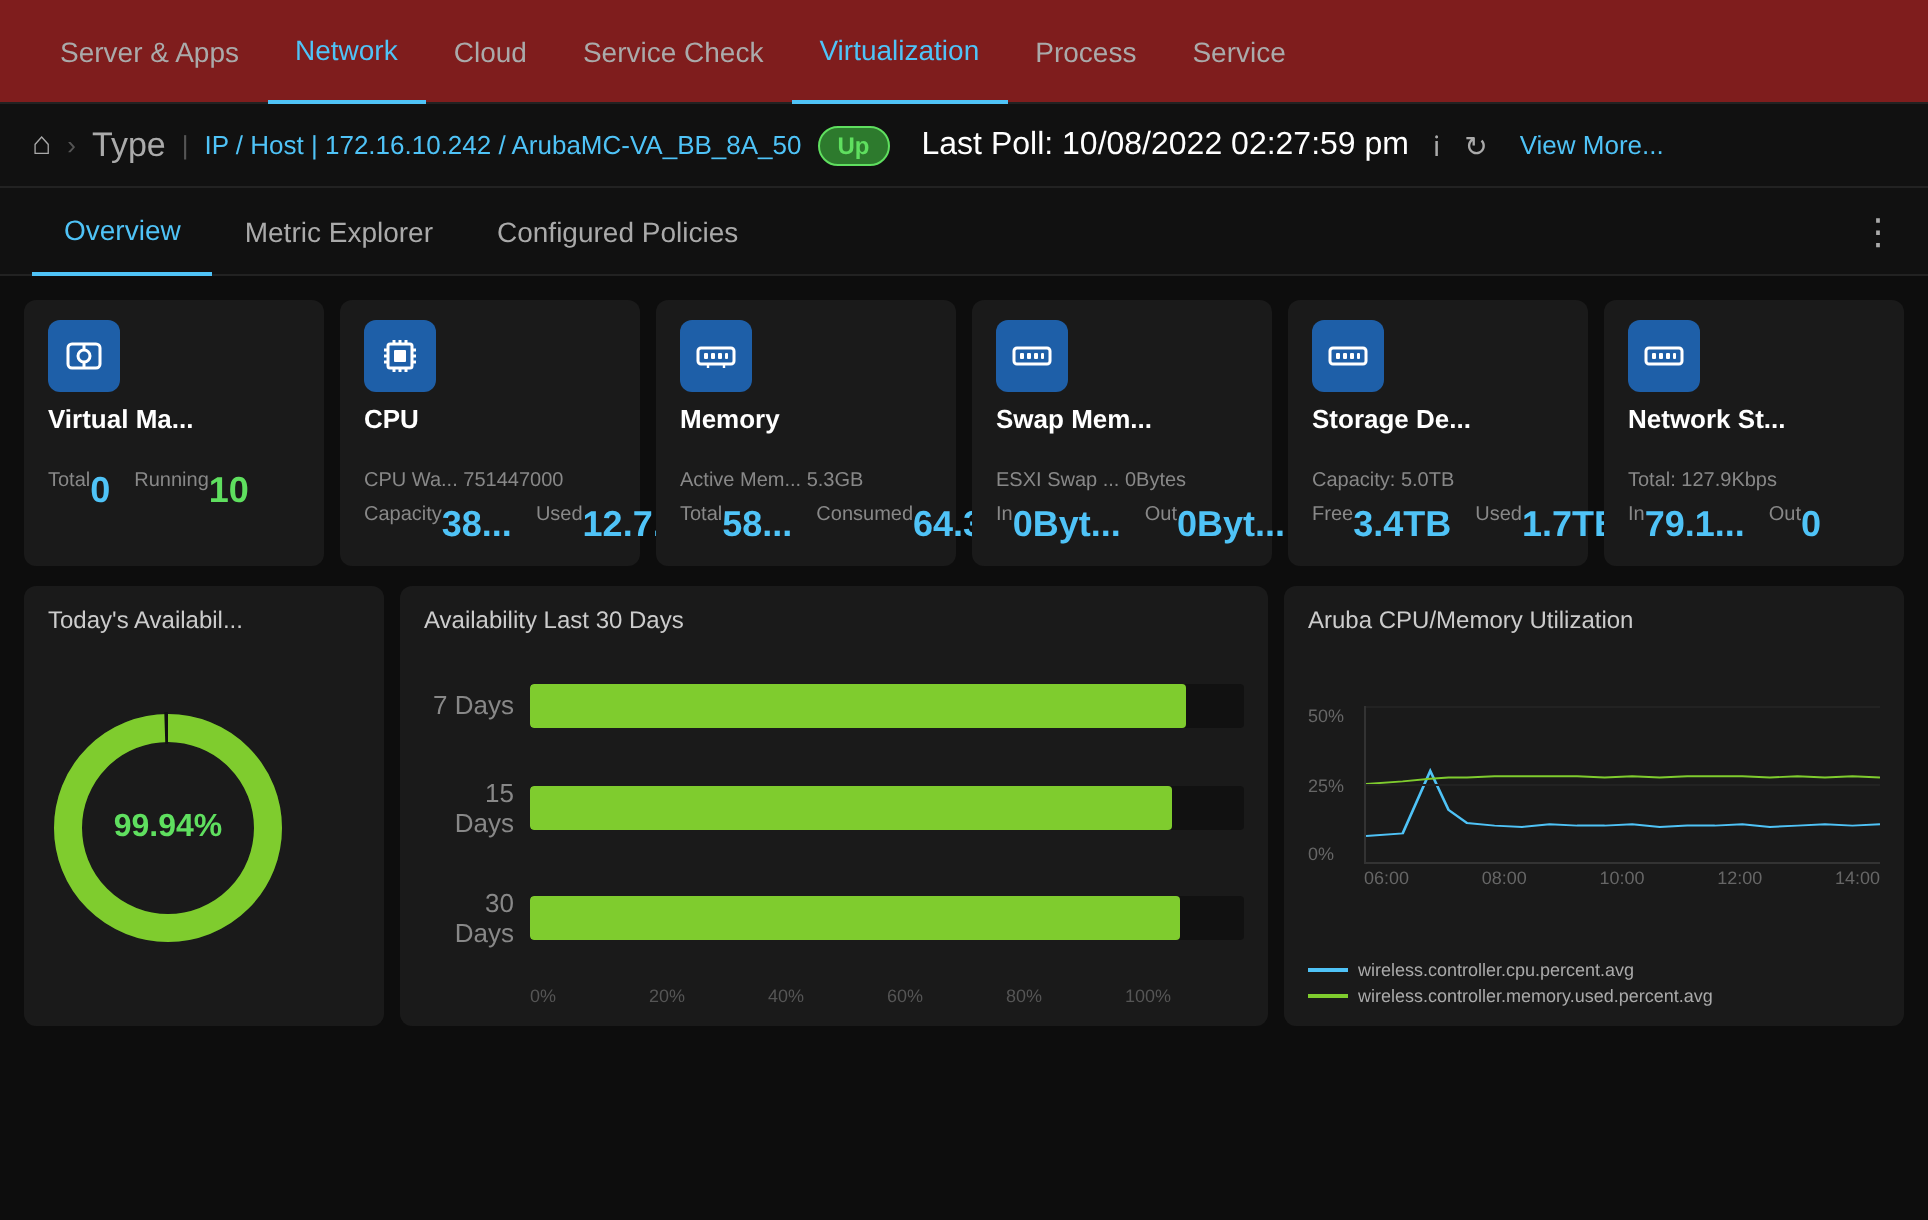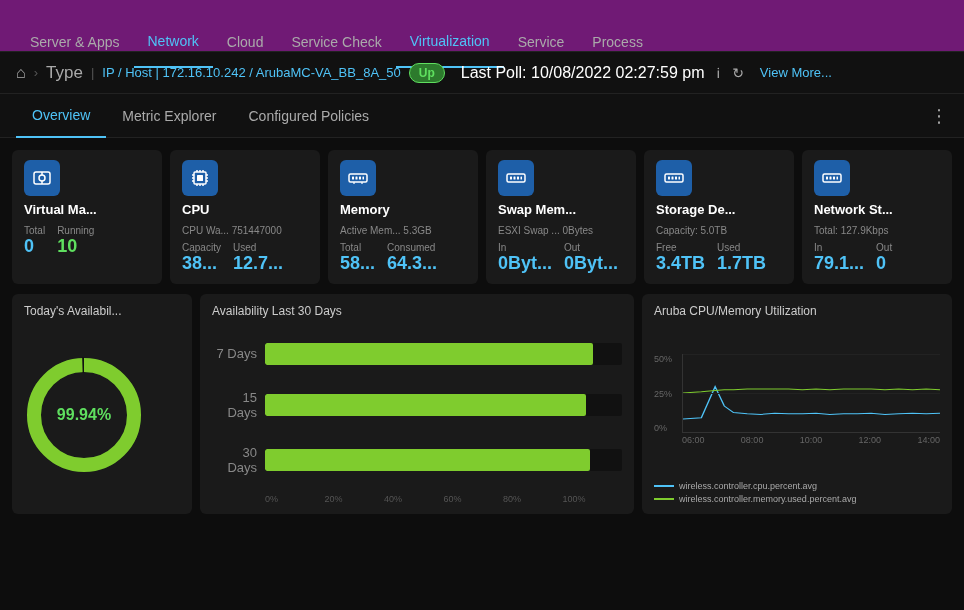--- a/index.html
+++ b/index.html
@@ -7,23 +7,23 @@
       background: #0d0d0d;
       color: #fff;
       font-family: 'Segoe UI', Arial, sans-serif;
       font-size: 13px;
       width: 964px;
       height: 610px;
       overflow: hidden;
     }
     
     .top-nav {
-      background: #701a75;
-      display: flex;
-      align-items: flex-start;
+      background: #7f1d1d;
+      display: flex;
+      align-items: center;
       padding: 16px 16px;
       height: 52px;
       border-bottom: 1px solid #222;
     }
     .nav-item {
       color: #aaa;
       padding: 0 14px;
       height: 52px;
       display: flex;
       align-items: center;
@@ -125,35 +125,35 @@
       margin-bottom: 6px;
       font-size: 18px;
     }
     .card-title {
       font-size: 13px;
       font-weight: 600;
       color: #fff;
       white-space: nowrap;
       overflow: hidden;
       text-overflow: ellipsis;
-      margin-bottom: 8px;
+      margin-bottom: 18px;
     }
     .card-subtitle {
       font-size: 10px;
       color: #888;
       white-space: nowrap;
       overflow: hidden;
       text-overflow: ellipsis;
       margin-bottom: 6px;
     }
     .card-values {
       display: flex;
       gap: 12px;
     }
-    .card-val-group { display: flex; flex-direction: column; }
+    .card-val-group { display: flex; flex-direction: row; }
     .card-val-label { font-size: 10px; color: #888; }
     .card-val-num { font-size: 18px; font-weight: bold; color: #4fc3f7; white-space: nowrap; }
     .card-val-num.green { color: #5fdf5f; }
     
     .bottom-row {
       display: flex;
       gap: 8px;
       height: 220px;
     }
     .avail-today {
@@ -309,22 +309,22 @@
   </style>
 </head>
 <body>
 
 <div class="top-nav">
   <span class="nav-item">Server &amp; Apps</span>
   <span class="nav-item active">Network</span>
   <span class="nav-item">Cloud</span>
   <span class="nav-item">Service Check</span>
   <span class="nav-item active" style="color:#4fc3f7;border-bottom:2px solid #4fc3f7;">Virtualization</span>
+  <span class="nav-item">Process</span>
   <span class="nav-item">Service</span>
-  <span class="nav-item">Process</span>
 </div>
 
 <div class="breadcrumb-bar">
   <span class="breadcrumb-home">⌂</span>
   <span class="breadcrumb-sep">›</span>
   <span class="breadcrumb-text">Type</span>
   <span class="breadcrumb-sep">|</span>
   <span class="breadcrumb-path">IP / Host | 172.16.10.242 / ArubaMC-VA_BB_8A_50</span>
   <span class="status-badge">Up</span>
   <span class="poll-info">

